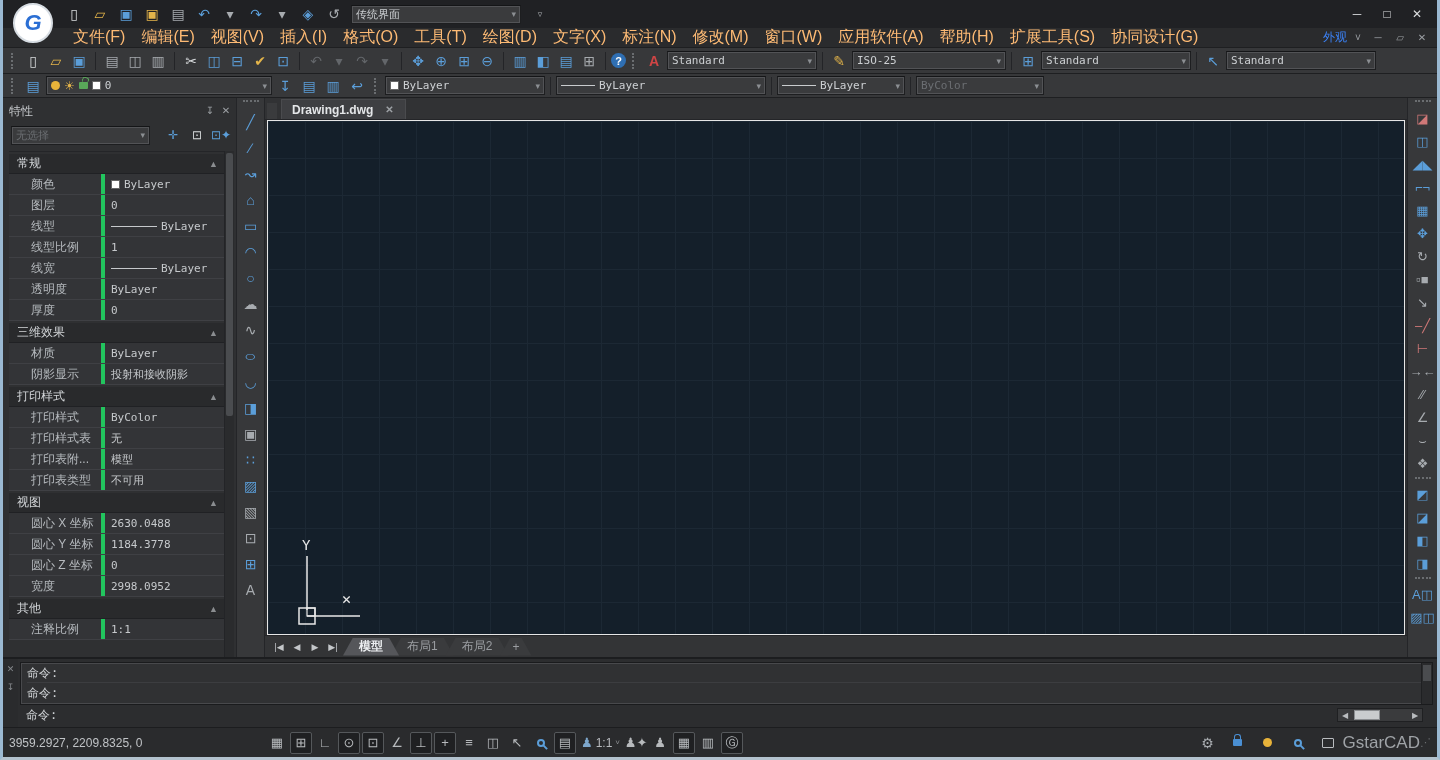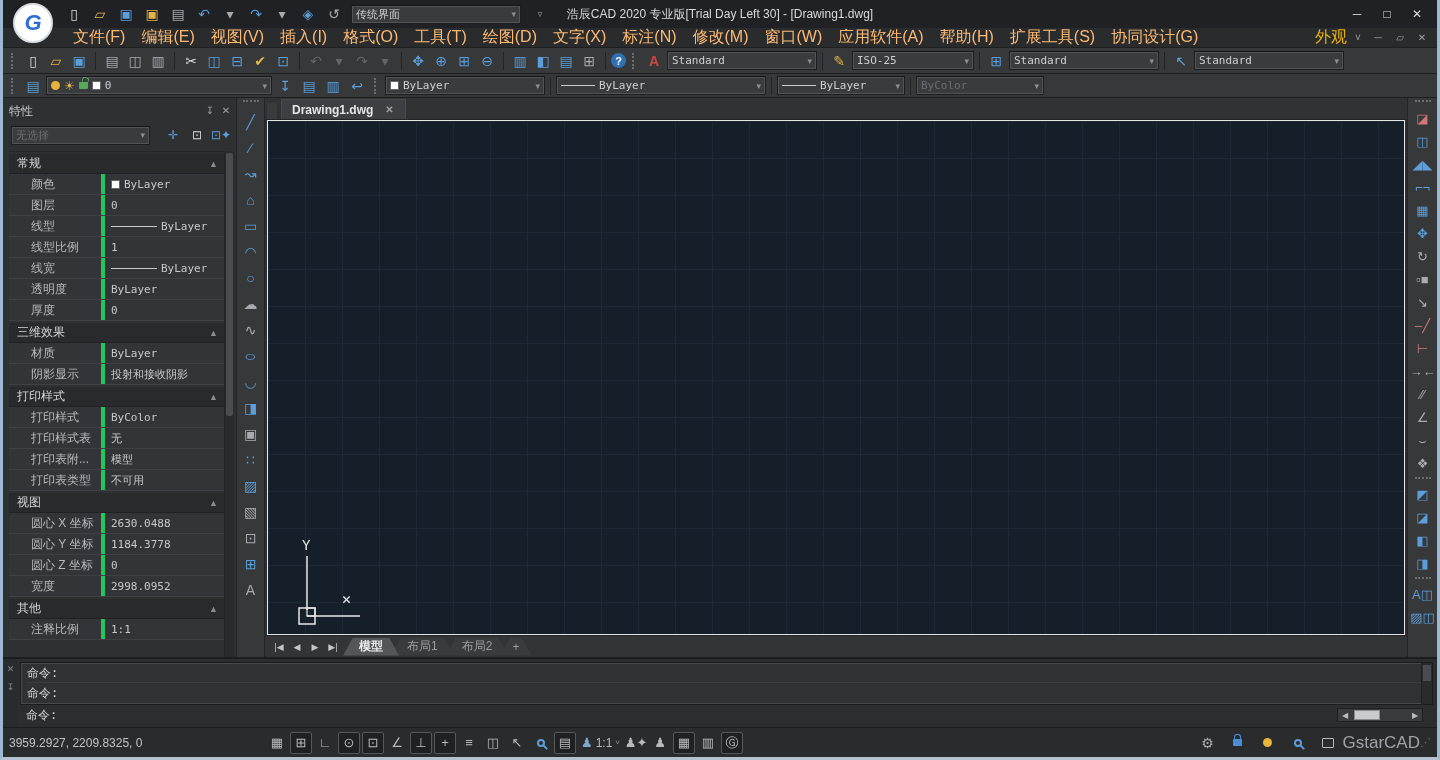--- a/index.html
+++ b/index.html
@@ -17,21 +17,21 @@
   .combo .cval{flex:1;font-family:"DejaVu Sans Mono",monospace;font-size:11px;color:#cdd0d3;white-space:nowrap;overflow:hidden}
   .combo .carrow{color:#8c8f93;font-size:9px}
   .combo.dis .cval{color:#6b6e72}
   .title-text{position:absolute;left:0;right:0;text-align:center;font-size:12px;color:#d8dadd;pointer-events:none}
   .winctl{margin-left:auto;display:flex;gap:6px;padding-right:8px;z-index:2}
   .winctl .icn{color:#dcdee0;font-size:12px;width:24px}
   
   .menubar{height:20px;background:#2a2b2d;display:flex;align-items:center;padding-left:62px;gap:2px;flex:none;border-bottom:1px solid #1e1f21}
   .menu-item{color:#fdba74;font-size:16px;padding:2px 8px;cursor:default}
   .menu-right{margin-left:auto;display:flex;align-items:center;gap:6px;padding-right:6px}
-  .appearance{color:#eab308;font-size:16px}
+  .appearance{color:#3b82f6;font-size:12px}
   .menu-right .icn{width:18px;height:16px;font-size:10px;color:#9da1a5}
   
   .tbar{height:26px;background:#37383a;display:flex;align-items:center;gap:2px;padding:0 4px;border-bottom:1px solid #1e1f21;flex:none}
   .tbar2{height:24px}
   .grip{width:5px;height:16px;border-left:2px dotted #6a6d70;margin:0 4px}
   .vsep{width:1px;height:18px;background:#232427;margin:0 3px}
   .tbgroup{display:flex;align-items:center;gap:1px}
   .sun{color:#e3b44a;font-size:12px}
   .swatch{width:9px;height:9px;background:#fff;border:1px solid #666;display:inline-block}
   .linesample{display:inline-block;width:52px;height:1px;background:#c9ccce}
@@ -160,21 +160,20 @@
         </span>
         <span class="icn c-g">
           <span>↺</span>
         </span>
       </div>
     <div class="combo" id="workspace-combo" style="width:170px;margin-left:6px">
       <span class="cval">传统界面</span>
       <span class="carrow">▾</span>
     </div>
     <span class="icn c-g" style="margin-left:8px;font-size:9px">▿</span>
-    <div class="title-text">浩辰CAD 2020 专业版[Trial Day Left 30] - [Drawing1.dwg]</div>
     <div class="winctl" id="winctl">
         <span class="icn c-w">
           <span>─</span>
         </span>
         <span class="icn c-w">
           <span>□</span>
         </span>
         <span class="icn c-w">
           <span>✕</span>
         </span>
@@ -315,21 +314,21 @@
         <span>A</span>
       </span>
       <span class="combo" style="width: 150px;">
         <span class="cval">Standard</span>
         <span class="carrow">▾</span>
       </span>
       <span class="vsep"></span>
       <span class="icn c-y">
         <span>✎</span>
       </span>
-      <span class="combo" style="width: 122px;">
+      <span class="combo" style="width: 154px;">
         <span class="cval">ISO-25</span>
         <span class="carrow">▾</span>
       </span>
       <span class="vsep"></span>
       <span class="icn c-b">
         <span>⊞</span>
       </span>
       <span class="combo" style="width: 150px;">
         <span class="cval">Standard</span>
         <span class="carrow">▾</span>

